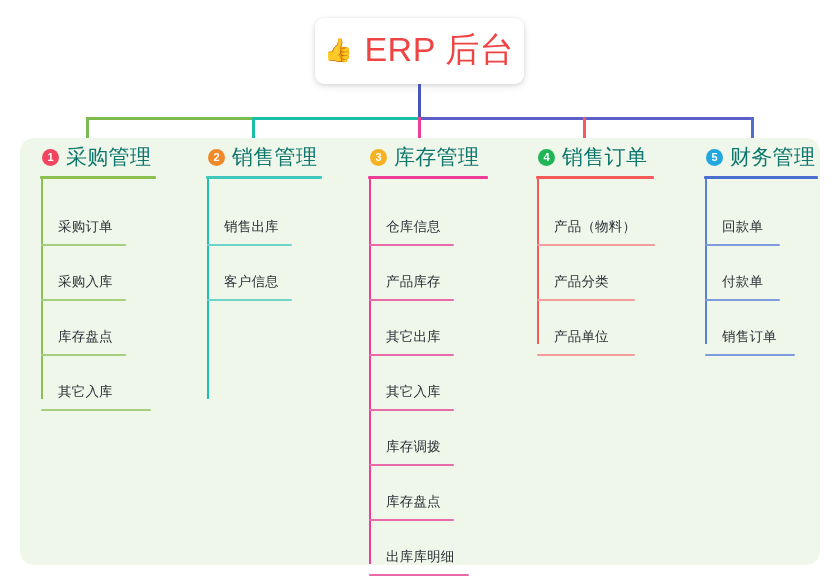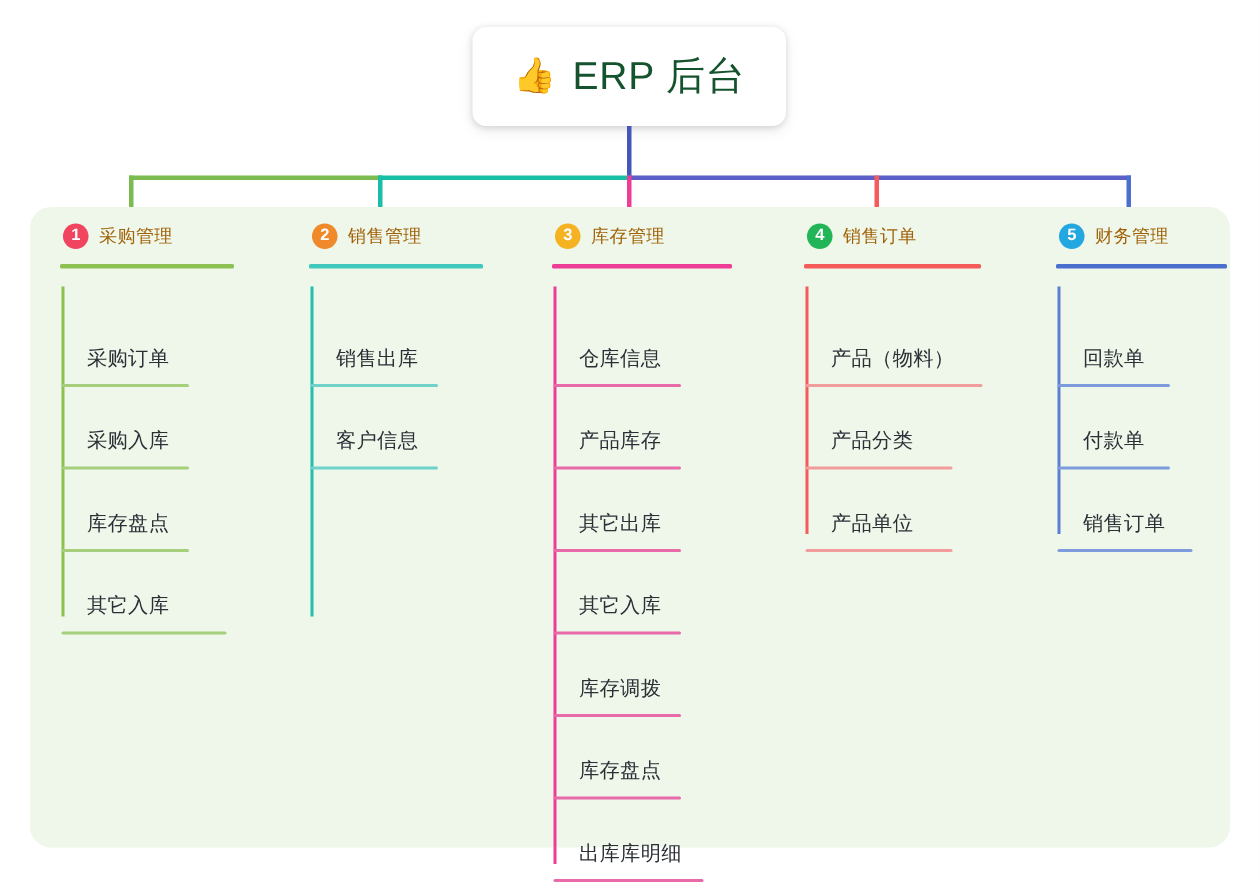--- a/index.html
+++ b/index.html
@@ -39,22 +39,22 @@
     align-items: center;
     gap: 11px;
     transform: translateY(-1px);
   }
   .root-emoji {
     font-size: 23px;
     line-height: 1;
     display: inline-block;
   }
   .root-title {
-    font-size: 26px;
-    color: #14532d;
+    font-size: 34px;
+    color: #ef4444;
     letter-spacing: 0.5px;
     white-space: nowrap;
   }
 
   
   .conn {
     position: absolute;
   }
 
   
@@ -86,36 +86,35 @@
     height: 17px;
     border-radius: 50%;
     color: #ffffff;
     font-size: 11px;
     line-height: 17px;
     text-align: center;
     font-weight: 700;
     flex: 0 0 auto;
   }
   .col-title {
-    font-size: 12px;
-    color: #a16207;
+    font-size: 21px;
+    color: #0f766e;
     white-space: nowrap;
     letter-spacing: 0.3px;
   }
   .col-rule {
     height: 3px;
     border-radius: 1px;
     margin-top: 6px;
   }
 
   
   .children {
     position: relative;
     padding-top: 12px;
-    margin-top: 12px;
   }
   .spine {
     position: absolute;
     left: 11px;
     top: 0;
     width: 2px;
   }
   .child {
     position: relative;
     height: 55px;

